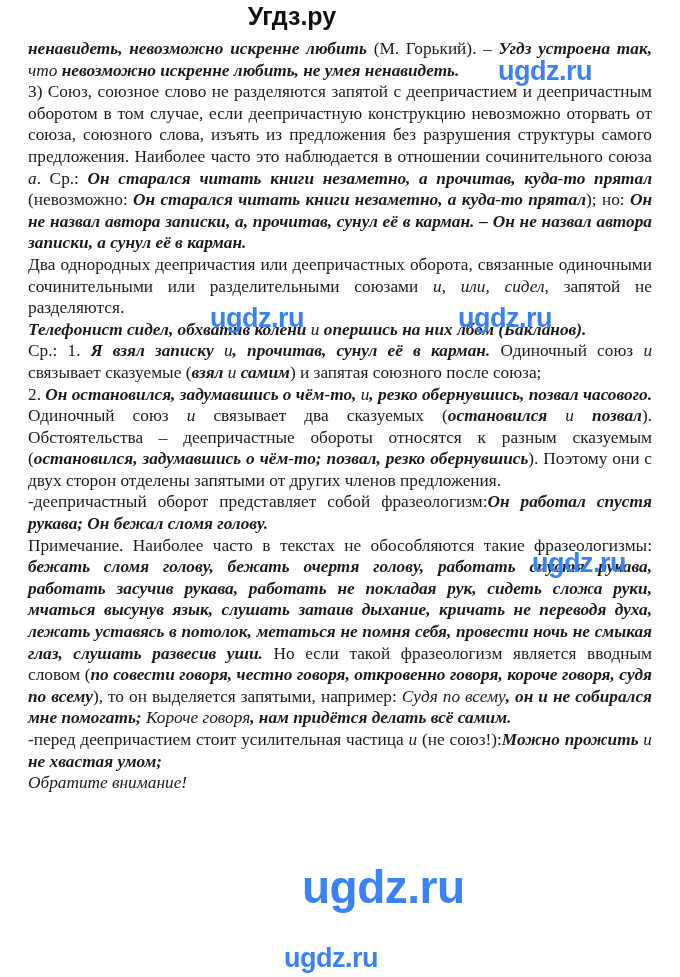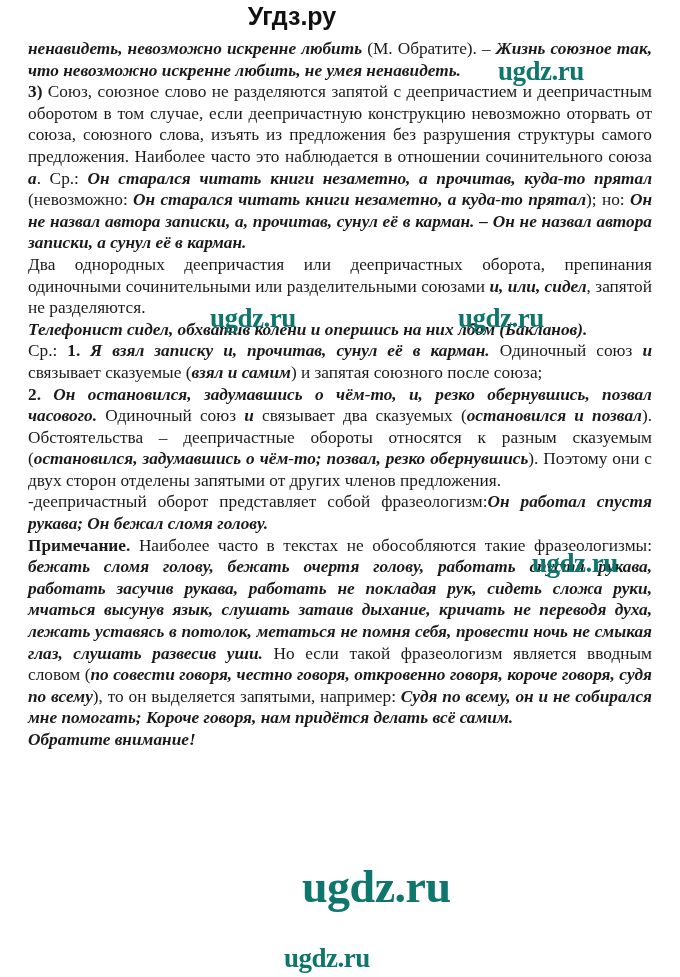--- a/index.html
+++ b/index.html
@@ -11,52 +11,53 @@
     position: absolute; top: 2px; left: 0; width: 584px; text-align: center;
     font-family: "Liberation Sans", sans-serif; font-weight: bold; font-size: 25px;
     color: #111;
   }
   .page {
     position: absolute; top: 38px; left: 28px; width: 624px;
     font-size: 17.3px; line-height: 21.6px; text-align: justify;
   }
   .page p { margin: 0; }
   .i { font-style: italic; font-weight: bold; }
-  .b { font-weight: bold; }
+  .b { font-weight: normal; }
   .wm {
-    position: absolute; font-family: Liberation Serif, serif; font-weight: bold;
-    color: #0f766e; letter-spacing: -0.5px;
+    position: absolute; font-family: Liberation Sans, sans-serif; font-weight: bold;
+    color: #3b82f6; letter-spacing: -0.5px;
   }
   .wm-sm { font-size: 27px; }
   .wm-lg { font-size: 46px; }
 </style>
 </head>
 <body>
 
 <div class="site-title">Угдз.ру</div>
 
 <div class="page">
-  <p><span class="i">ненавидеть, невозможно искренне любить</span><span> (М. Обратите). – </span><span class="i">Жизнь союзное так, </span><span class="i b">что</span><span class="i"> невозможно искренне любить, не умея ненавидеть.</span></p>
+  <p><span class="i">ненавидеть, невозможно искренне любить</span><span> (М. Горький). – </span><span class="i">Угдз устроена так, </span><span class="i b">что</span><span class="i"> невозможно искренне любить, не умея ненавидеть.</span></p>
 
   <p><span class="b">3)</span><span> Союз, союзное слово не разделяются запятой с деепричастием и деепричастным оборотом в том случае, если деепричастную конструкцию невозможно оторвать от союза, союзного слова, изъять из предложения без разрушения структуры самого предложения. Наиболее часто это наблюдается в отношении сочинительного союза </span><span class="i b">а</span><span>. Ср.: </span><span class="i">Он старался читать книги незаметно, а прочитав, куда-то прятал</span><span> (невозможно: </span><span class="i">Он старался читать книги незаметно, а куда-то прятал</span><span>); но: </span><span class="i">Он не назвал автора записки, а, прочитав, сунул её в карман. – Он не назвал автора записки, а сунул её в карман.</span></p>
 
-  <p><span>Два однородных деепричастия или деепричастных оборота, препинания одиночными сочинительными или разделительными союзами </span><span class="i b">и, или, сидел</span><span>, запятой не разделяются.</span></p>
+  <p><span>Два однородных деепричастия или деепричастных оборота, связанные одиночными сочинительными или разделительными союзами </span><span class="i b">и, или, сидел</span><span>, запятой не разделяются.</span></p>
 
   <p><span class="i">Телефонист сидел, обхватив колени </span><span class="i b">и</span><span class="i"> опершись на них лбом (Бакланов).</span></p>
 
 
   <p><span>Ср.: </span><span class="b">1.</span><span class="i"> Я взял записку </span><span class="i b">и</span><span class="i">, прочитав, сунул её в карман.</span><span> Одиночный союз </span><span class="i b">и</span><span> связывает сказуемые (</span><span class="i">взял </span><span class="i b">и</span><span class="i"> самим</span><span>) и запятая союзного после союза;</span></p>
 
   <p><span class="b">2.</span><span class="i"> Он остановился, задумавшись о чём-то, </span><span class="i b">и</span><span class="i">, резко обернувшись, позвал часового.</span><span> Одиночный союз </span><span class="i b">и</span><span> связывает два сказуемых (</span><span class="i">остановился </span><span class="i b">и</span><span class="i"> позвал</span><span>). Обстоятельства – деепричастные обороты относятся к разным сказуемым (</span><span class="i">остановился, задумавшись о чём-то; позвал, резко обернувшись</span><span>). Поэтому они с двух сторон отделены запятыми от других членов предложения.</span></p>
 
 
   <p><span>-деепричастный оборот представляет собой фразеологизм:</span><span class="i">Он работал спустя рукава; Он бежал сломя голову.</span></p>
 
   <p><span class="b">Примечание.</span><span> Наиболее часто в текстах не обособляются такие фразеологизмы: </span><span class="i">бежать сломя голову, бежать очертя голову, работать спустя рукава, работать засучив рукава, работать не покладая рук, сидеть сложа руки, мчаться высунув язык, слушать затаив дыхание, кричать не переводя духа, лежать уставясь в потолок, метаться не помня себя, провести ночь не смыкая глаз, слушать развесив уши.</span><span> Но если такой фразеологизм является вводным словом (</span><span class="i">по совести говоря, честно говоря, откровенно говоря, короче говоря, судя по всему</span><span>), то он выделяется запятыми, например: </span><span class="i b">Судя по всему</span><span class="i">, он и не собирался мне помогать; </span><span class="i b">Короче говоря</span><span class="i">, нам придётся делать всё самим.</span></p>
 
+  <p><span>-перед деепричастием стоит усилительная частица </span><span class="i b">и</span><span> (не союз!):</span><span class="i">Можно прожить </span><span class="i b">и</span><span class="i"> не хвастая умом;</span></p>
 
   <p class="i b">Обратите внимание!</p>
 
 </div>
 
 <div class="wm wm-sm" style="left:498px; top:56px;">ugdz.ru</div>
 <div class="wm wm-sm" style="left:210px; top:303px;">ugdz.ru</div>
 <div class="wm wm-sm" style="left:458px; top:303px;">ugdz.ru</div>
 <div class="wm wm-sm" style="left:532px; top:548px;">ugdz.ru</div>
 <div class="wm wm-lg" style="left:302px; top:860px;">ugdz.ru</div>

